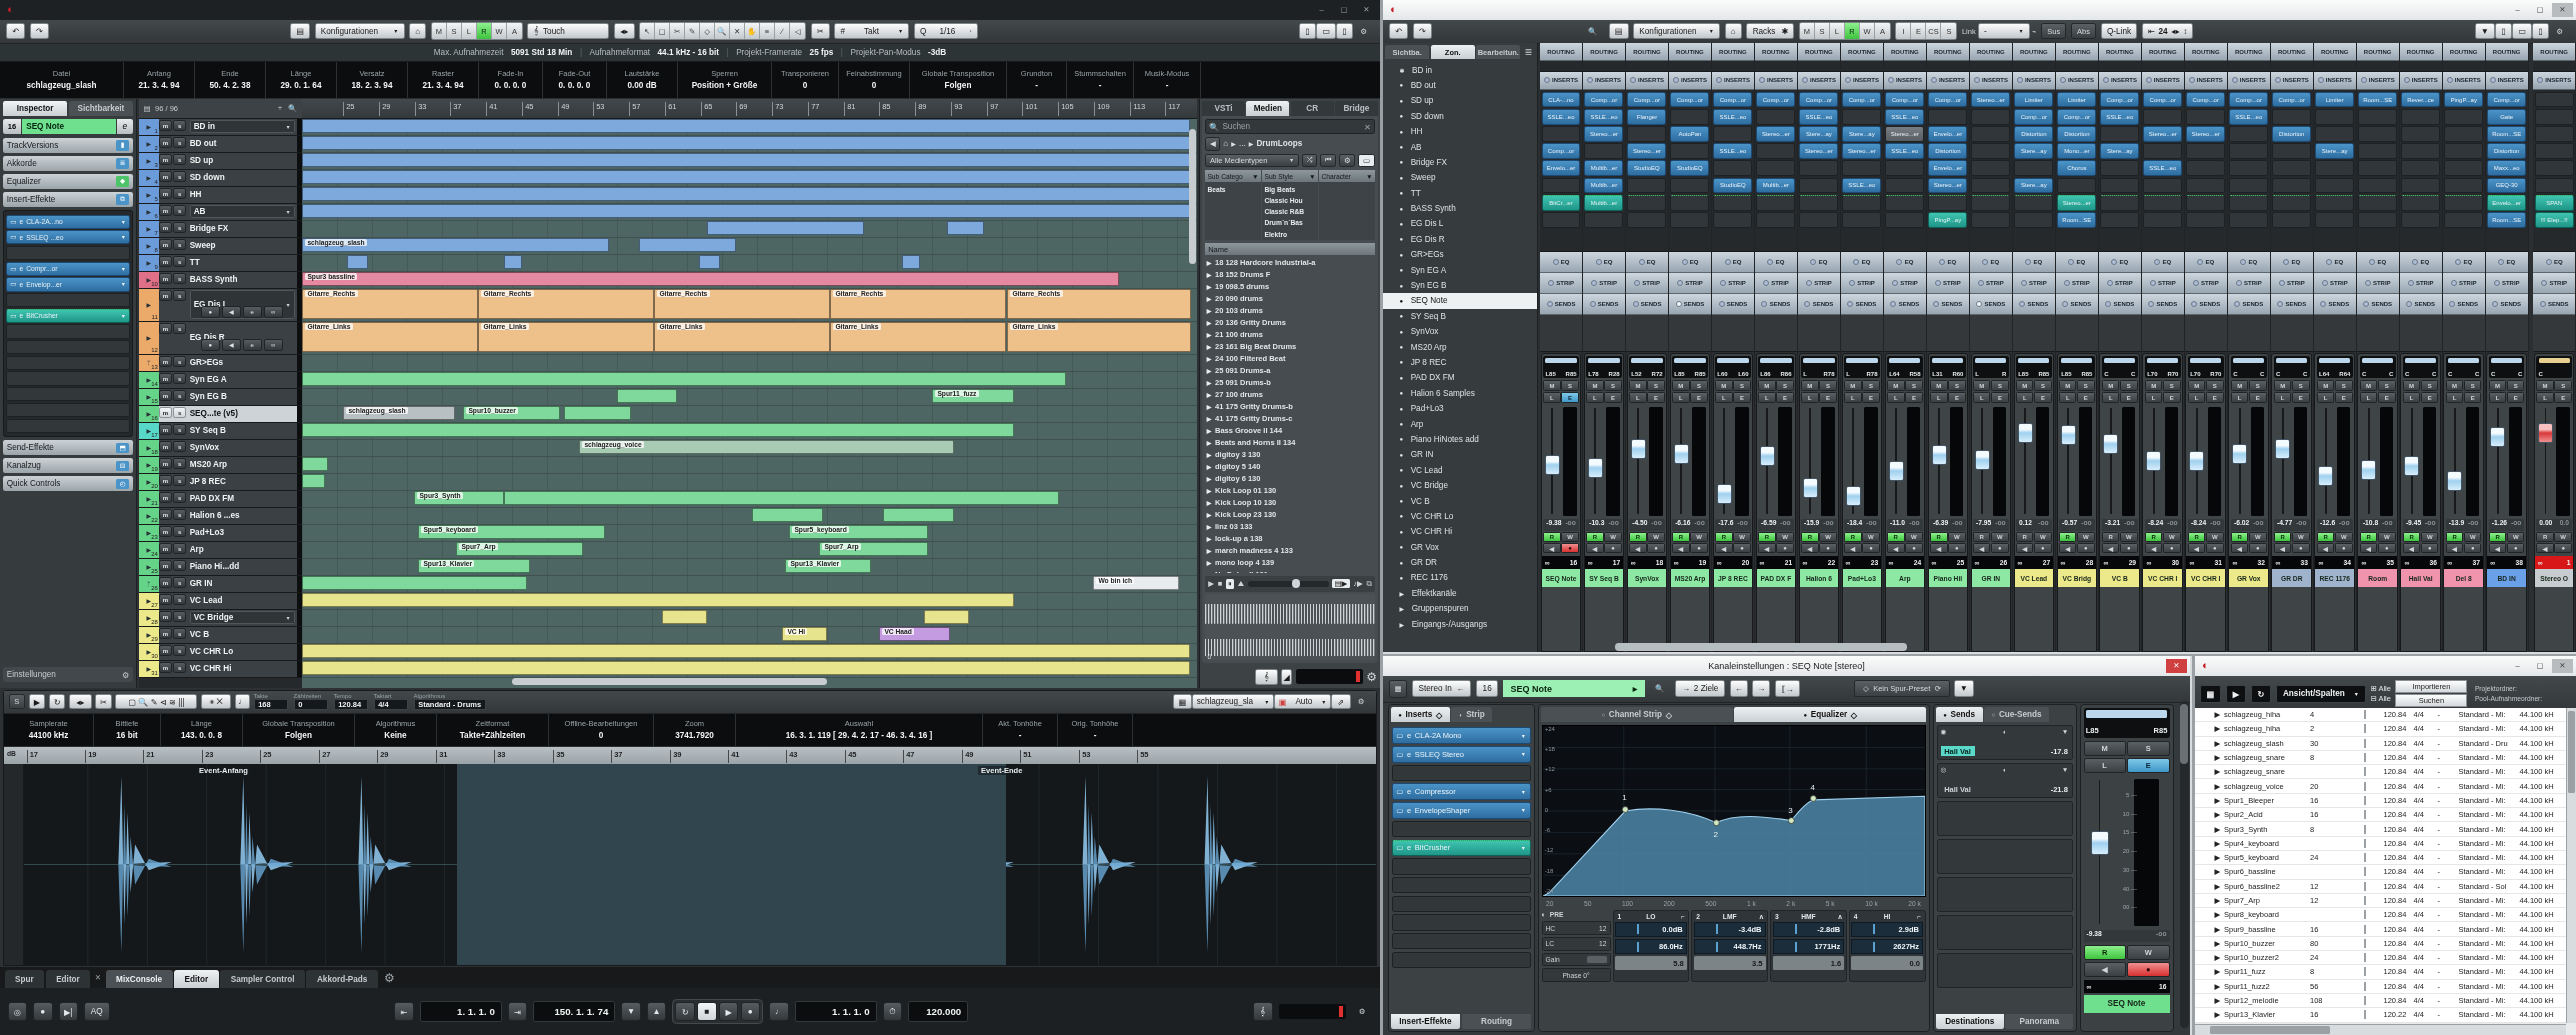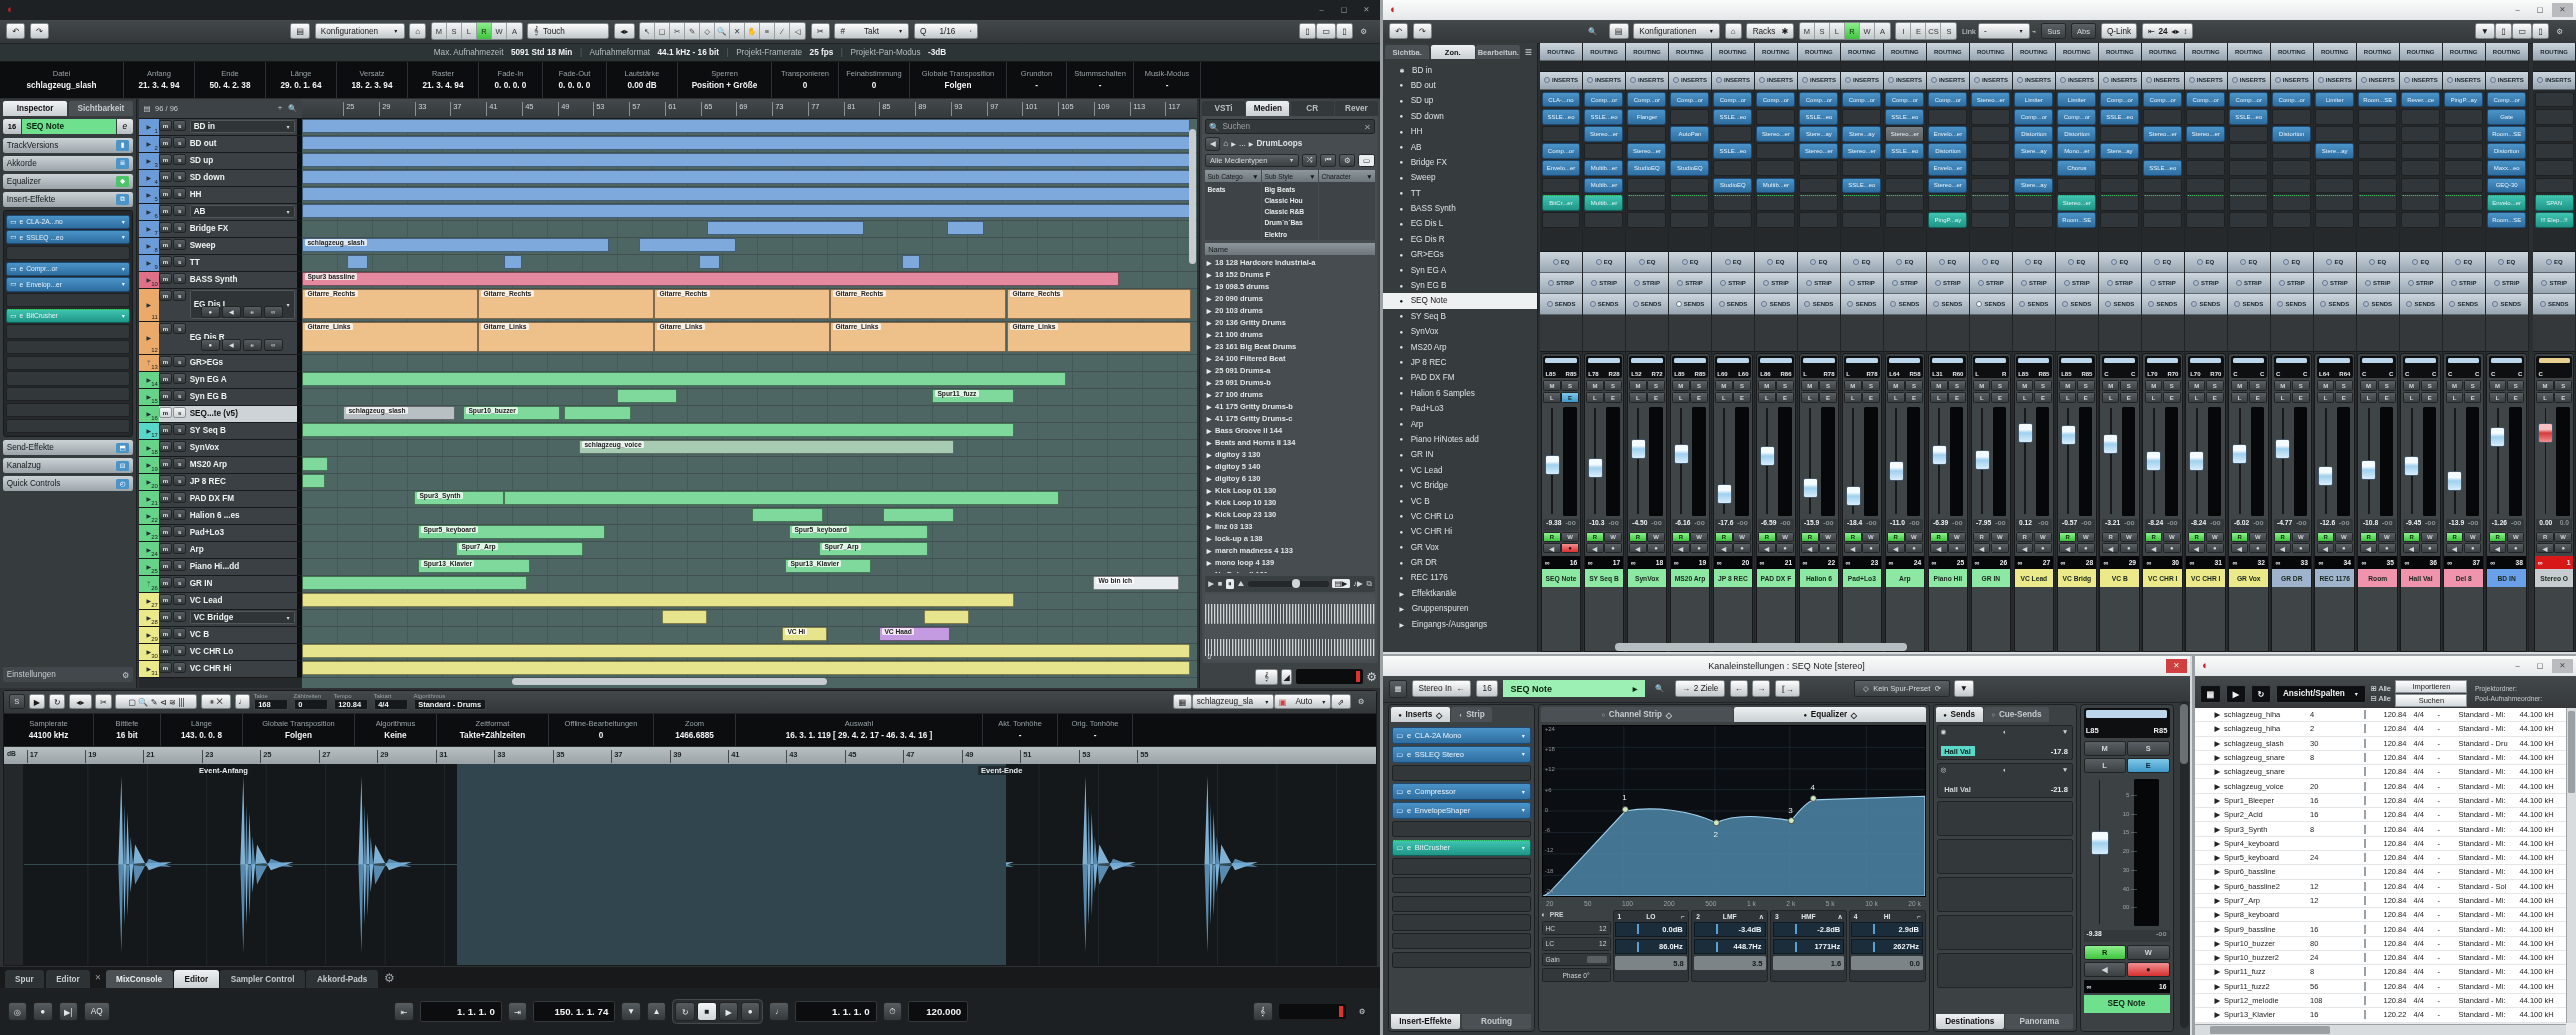--- a/index.html
+++ b/index.html
@@ -958,21 +958,21 @@
         </div>
       <div id="arr-hscroll"></div>
       <div id="arr-vscroll"></div>
     </div>
 
     <div id="media">
       <div class="media-tabs" id="media-tabs">
           <div class="media-tab">VSTi</div>
           <div class="media-tab on">Medien</div>
           <div class="media-tab">CR</div>
-          <div class="media-tab">Rever</div>
+          <div class="media-tab">Bridge</div>
         </div>
       <div class="media-body">
         <div class="msearch">
             <span>🔍</span>
             <span>Suchen</span>
             <span style="margin-left:auto">✕</span>
           </div>
         <div class="mrow">
           <div class="mbtn">◀</div>
           <span>⌂</span>
@@ -1229,21 +1229,21 @@
         <div class="if-field" style="flex: 0 0 112px;">
           <div class="if-label">Zeitformat</div>
           <div class="if-value">Takte+Zählzeiten</div>
         </div>
         <div class="if-field" style="flex: 0 0 105px;">
           <div class="if-label">Offline-Bearbeitungen</div>
           <div class="if-value">0</div>
         </div>
         <div class="if-field" style="flex: 0 0 82px;">
           <div class="if-label">Zoom</div>
-          <div class="if-value">1466.6885</div>
+          <div class="if-value">3741.7920</div>
         </div>
         <div class="if-field" style="flex: 0 0 247px;">
           <div class="if-label">Auswahl</div>
           <div class="if-value">16. 3. 1. 119 [ 29. 4. 2. 17 - 46. 3. 4. 16 ]</div>
         </div>
         <div class="if-field" style="flex: 0 0 75px;">
           <div class="if-label">Akt. Tonhöhe</div>
           <div class="if-value">-</div>
         </div>
         <div class="if-field" style="flex: 0 0 75px;">

